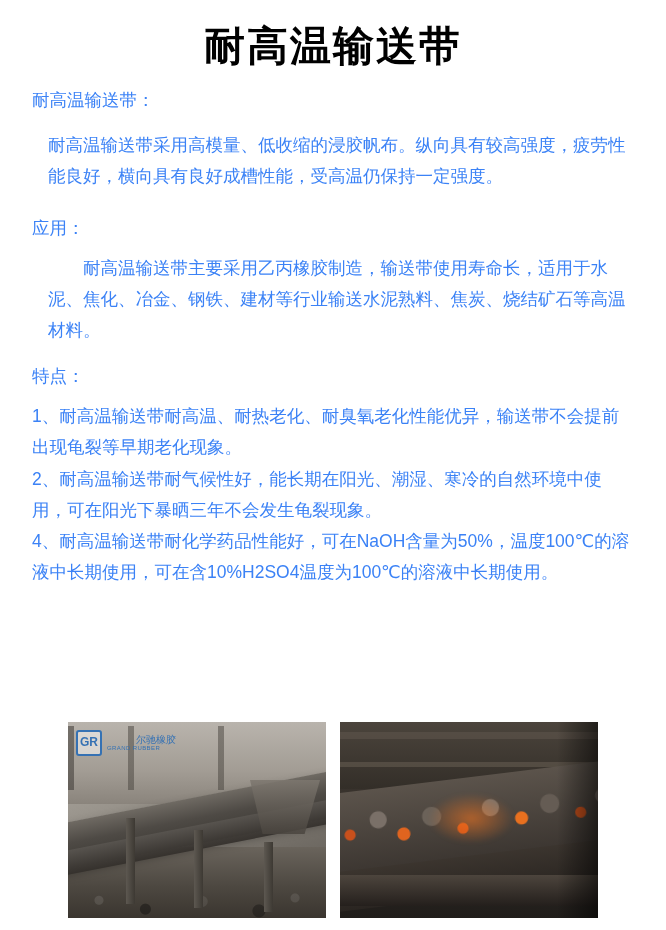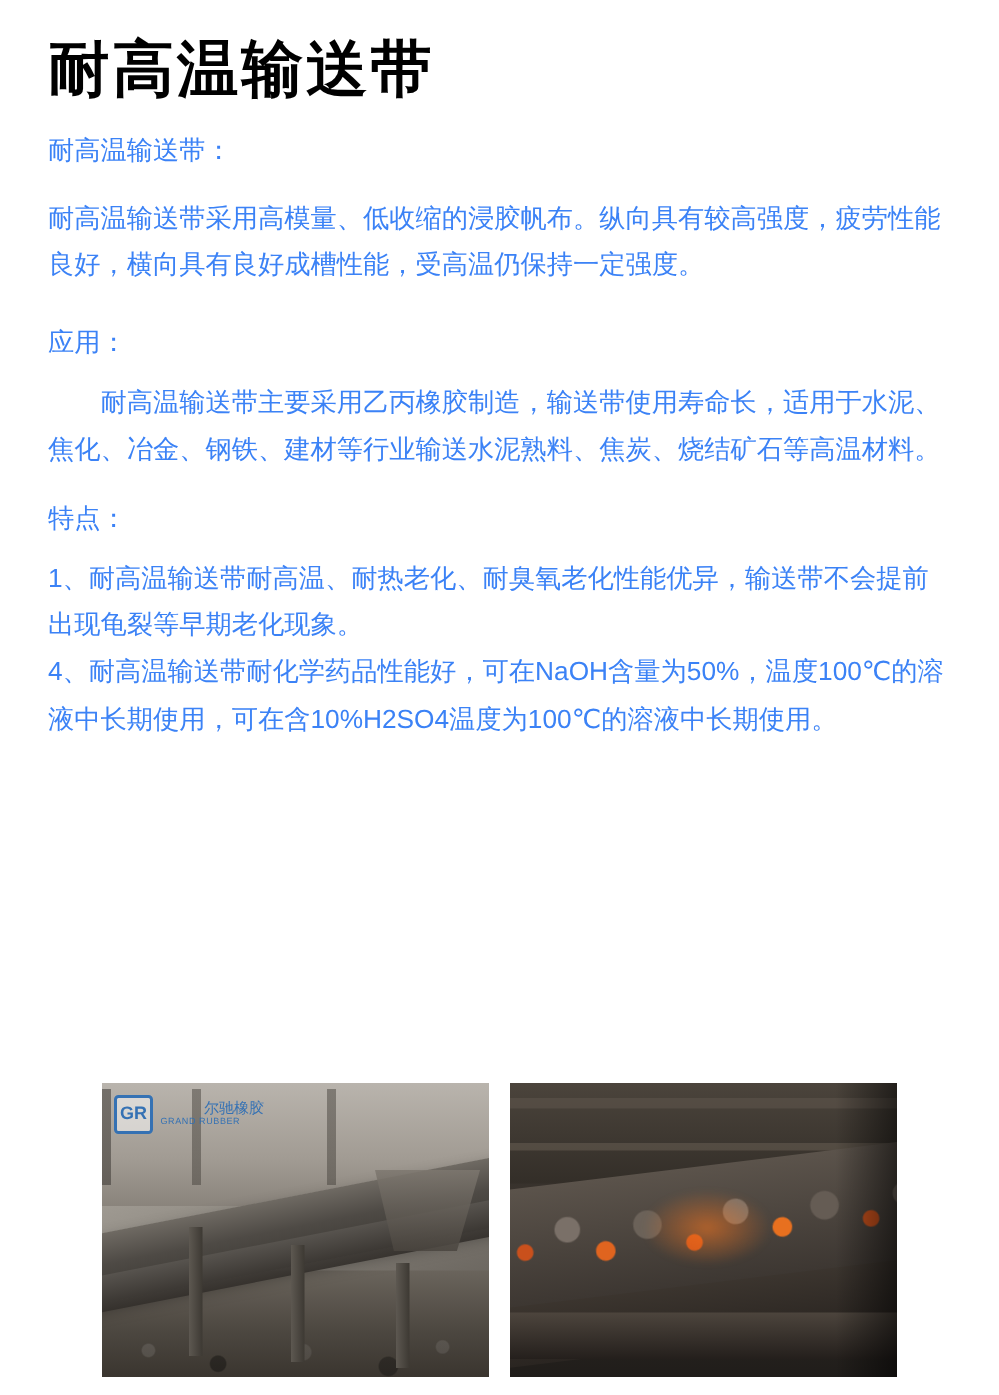--- a/index.html
+++ b/index.html
@@ -15,35 +15,35 @@
     overflow: hidden;
   }
   .page {
     width: 666px;
     height: 930px;
     position: relative;
     box-sizing: border-box;
     padding: 0 32px;
   }
   .title {
-    text-align: left;
+    text-align: center;
     font-size: 41px;
     font-weight: bold;
     letter-spacing: 2px;
     line-height: 1.2;
     margin: 22px 0 14px 0;
     color: #000;
   }
   .body-text {
     font-size: 17.5px;
     line-height: 1.78;
     color: #3b82f6;
   }
   .para {
-    margin: 0 0 6px 0;
+    margin: 0 0 6px 16px;
   }
   .gap {
     height: 14px;
   }
   .gap-sm {
     height: 9px;
   }
   .indent2 {
     text-indent: 2em;
   }
@@ -255,20 +255,21 @@
     <p class="heading-line">应用：</p>
     <div class="gap-sm"></div>
     <p class="para indent2">耐高温输送带主要采用乙丙橡胶制造，输送带使用寿命长，适用于水泥、焦化、冶金、钢铁、建材等行业输送水泥熟料、焦炭、烧结矿石等高温材料。</p>
 
     <div class="gap-sm"></div>
 
     <p class="heading-line">特点：</p>
     <div class="gap-sm"></div>
 
     <p class="list-line">1、耐高温输送带耐高温、耐热老化、耐臭氧老化性能优异，输送带不会提前出现龟裂等早期老化现象。</p>
+    <p class="list-line">2、耐高温输送带耐气候性好，能长期在阳光、潮湿、寒冷的自然环境中使用，可在阳光下暴晒三年不会发生龟裂现象。</p>
     <p class="list-line">4、耐高温输送带耐化学药品性能好，可在NaOH含量为50%，温度100℃的溶液中长期使用，可在含10%H2SO4温度为100℃的溶液中长期使用。</p>
 
   </div>
 
   <div class="images">
 
     <div class="photo photo-a">
       <div class="pa-sky"></div>
       <div class="pa-struct"></div>
       <div class="pa-ground"></div>

